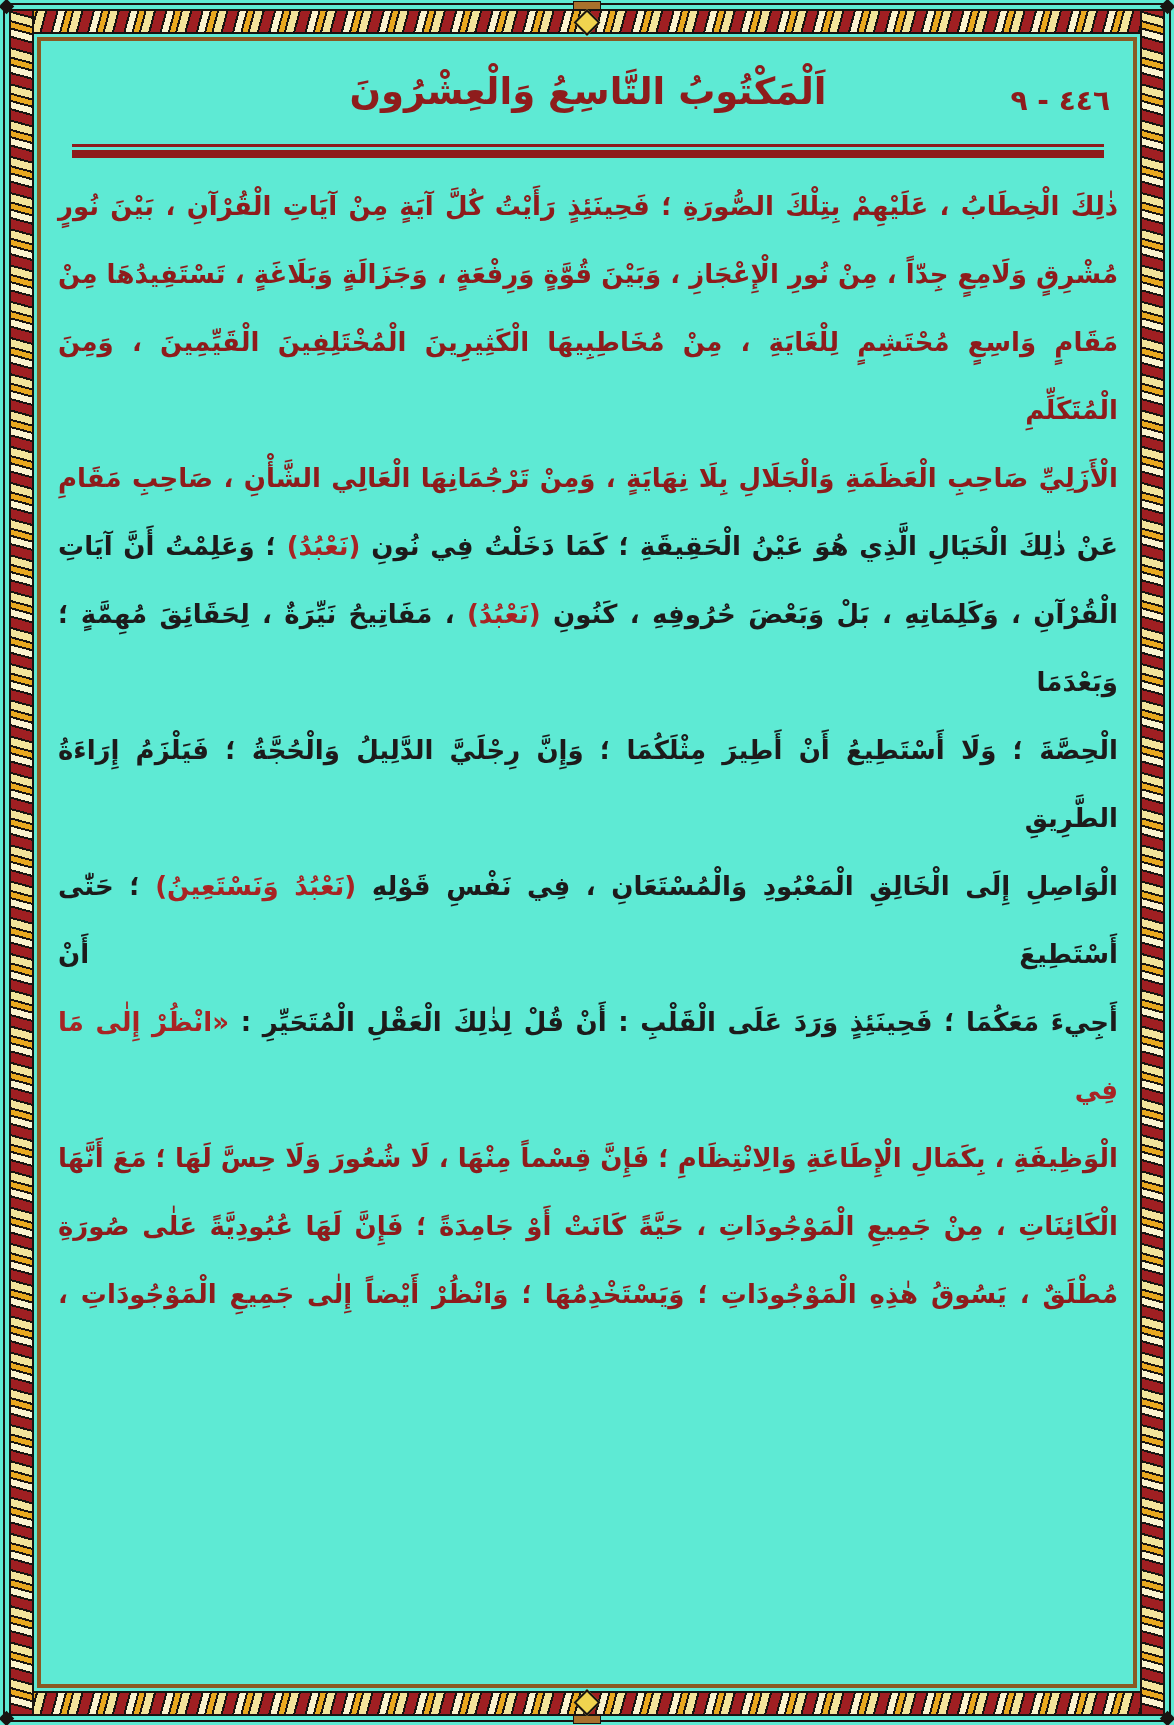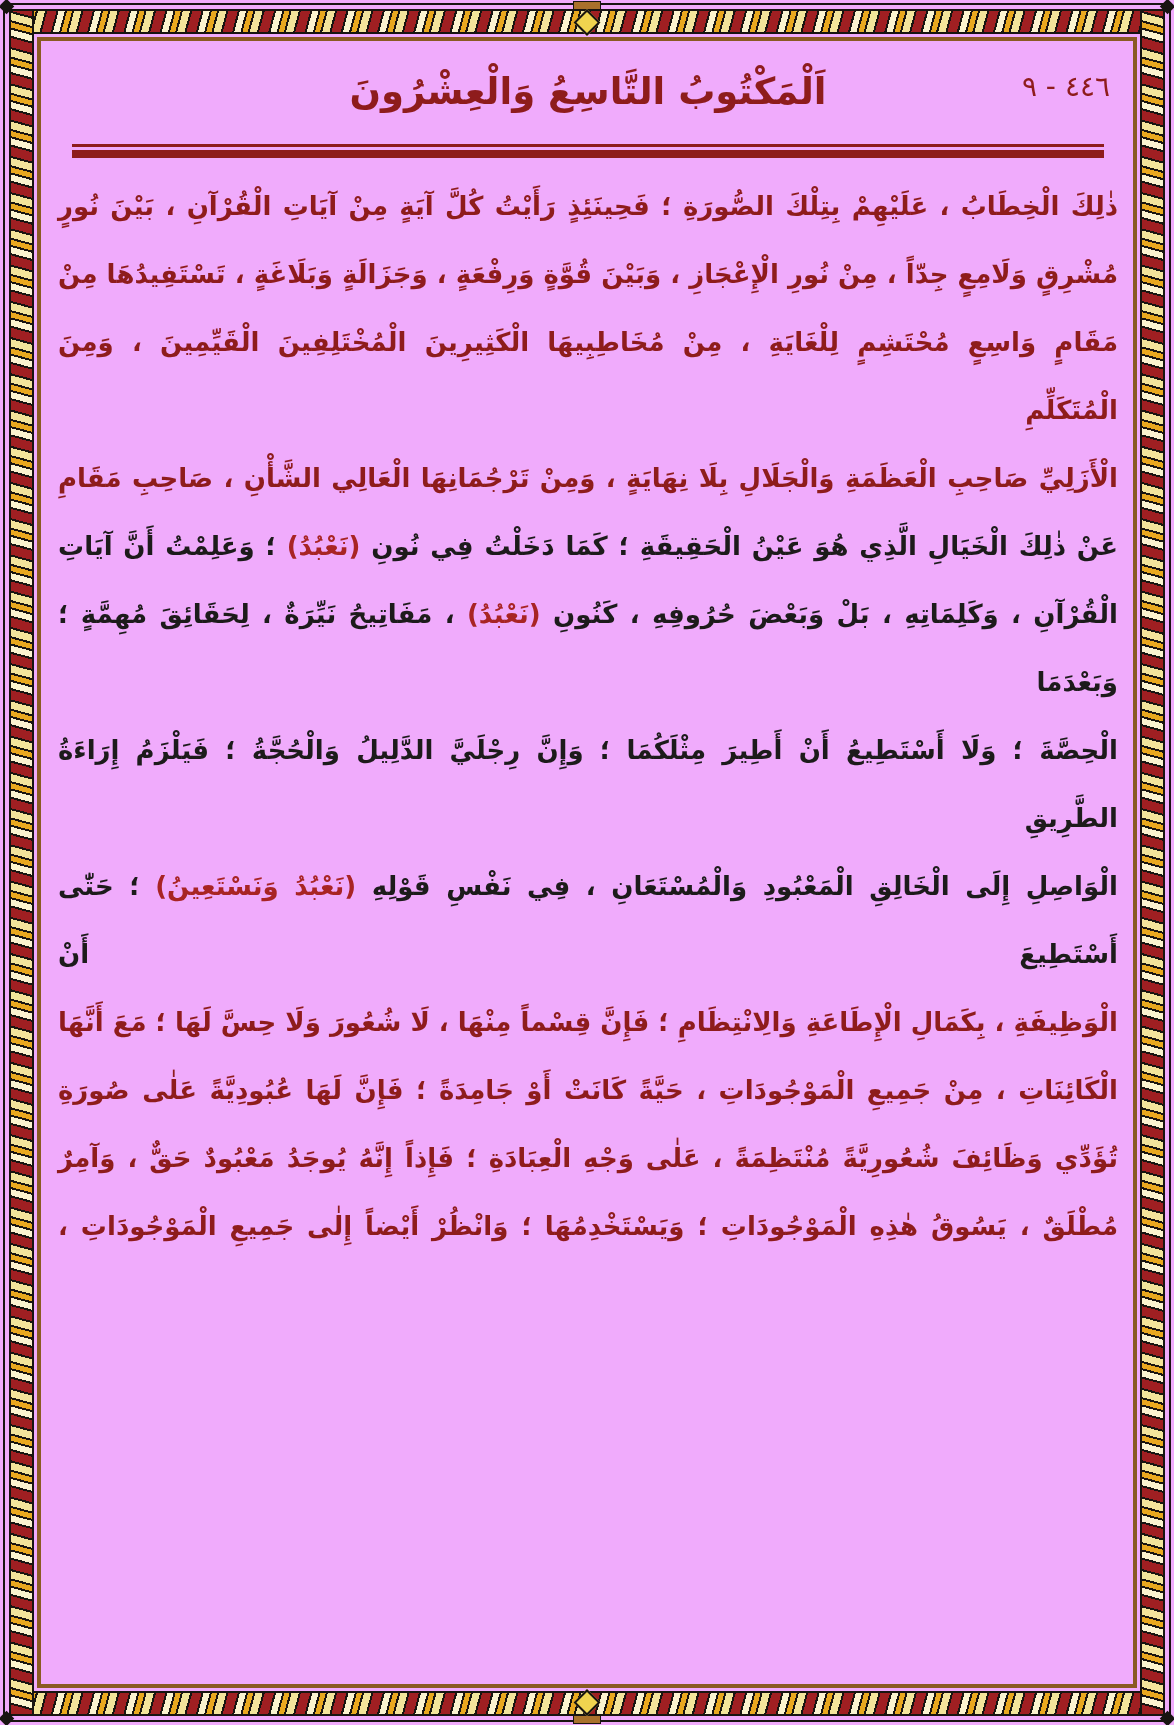--- a/index.html
+++ b/index.html
@@ -1,20 +1,20 @@
 <!DOCTYPE html>
 <html lang="ar"><head>
 <meta charset="utf-8">
 <style>
   html,body{margin:0;padding:0;}
   body{
     width:1174px;height:1725px;overflow:hidden;background:#ffffff;
     font-family:"DejaVu Sans",sans-serif;
   }
-  .page{position:relative;width:1174px;height:1725px;background:#f0abfc;}
+  .page{position:relative;width:1174px;height:1725px;background:#5eead4;}
 
   
   .outer-line{position:absolute;inset:3px;border:2px solid #181411;pointer-events:none;}
   .band{position:absolute;border:2px solid #181411;box-sizing:border-box;}
   .band-h{
     left:9px;right:9px;height:25px;
     background:repeating-linear-gradient(105deg,
       #a01f22 0 9px,#181411 9px 11px,
       #fbf3cf 11px 17px,#181411 17px 19px,
       #e9a81f 19px 24px,#181411 24px 26px,
@@ -49,22 +49,22 @@
   .content{
     position:absolute;left:56px;right:54px;top:44px;bottom:44px;
     direction:rtl;color:#8e1c1c;
   }
   .header{position:relative;height:100px;}
   .page-title{
     position:absolute;left:50%;transform:translateX(-50%);top:26px;
     font-size:37px;font-weight:bold;color:#8e1c1c;white-space:nowrap;
   }
   .page-number{
-    position:absolute;right:10px;top:26px;
-    font-size:28px;font-weight:normal;color:#8e1c1c;white-space:nowrap;
+    position:absolute;right:10px;top:40px;
+    font-size:28px;font-weight:bold;color:#8e1c1c;white-space:nowrap;
   }
   .rule{margin:0 16px;}
   .rule .thin{height:3px;background:#8e1c1c;}
   .rule .gap{height:3px;}
   .rule .thick{height:8px;background:#8e1c1c;}
 
   .body-text{margin:14px 2px 0;}
   .line{
     font-size:26px;font-weight:bold;line-height:68px;
     text-align:justify;text-align-last:justify;
@@ -109,21 +109,21 @@
 
     <div class="body-text">
       <div class="line"><span class="seg-m">ذٰلِكَ الْخِطَابُ ، عَلَيْهِمْ بِتِلْكَ الصُّورَةِ ؛ فَحِينَئِذٍ رَأَيْتُ كُلَّ آيَةٍ مِنْ آيَاتِ الْقُرْآنِ ، بَيْنَ نُورٍ</span></div>
       <div class="line"><span class="seg-m">مُشْرِقٍ وَلَامِعٍ جِدّاً ، مِنْ نُورِ الْإِعْجَازِ ، وَبَيْنَ قُوَّةٍ وَرِفْعَةٍ ، وَجَزَالَةٍ وَبَلَاغَةٍ ، تَسْتَفِيدُهَا مِنْ</span></div>
       <div class="line"><span class="seg-m">مَقَامٍ وَاسِعٍ مُحْتَشِمٍ لِلْغَايَةِ ، مِنْ مُخَاطِبِيهَا الْكَثِيرِينَ الْمُخْتَلِفِينَ الْقَيِّمِينَ ، وَمِنَ الْمُتَكَلِّمِ</span></div>
       <div class="line"><span class="seg-m">الْأَزَلِيِّ صَاحِبِ الْعَظَمَةِ وَالْجَلَالِ بِلَا نِهَايَةٍ ، وَمِنْ تَرْجُمَانِهَا الْعَالِي الشَّأْنِ ، صَاحِبِ مَقَامِ</span></div>
       <div class="line"><span class="seg-k">عَنْ ذٰلِكَ الْخَيَالِ الَّذِي هُوَ عَيْنُ الْحَقِيقَةِ ؛ كَمَا دَخَلْتُ فِي نُونِ </span><span class="seg-r">(نَعْبُدُ)</span><span class="seg-k"> ؛ وَعَلِمْتُ أَنَّ آيَاتِ</span></div>
       <div class="line"><span class="seg-k">الْقُرْآنِ ، وَكَلِمَاتِهِ ، بَلْ وَبَعْضَ حُرُوفِهِ ، كَنُونِ </span><span class="seg-r">(نَعْبُدُ)</span><span class="seg-k"> ، مَفَاتِيحُ نَيِّرَةٌ ، لِحَقَائِقَ مُهِمَّةٍ ؛ وَبَعْدَمَا</span></div>
       <div class="line"><span class="seg-k">الْحِصَّةَ ؛ وَلَا أَسْتَطِيعُ أَنْ أَطِيرَ مِثْلَكُمَا ؛ وَإِنَّ رِجْلَيَّ الدَّلِيلُ وَالْحُجَّةُ ؛ فَيَلْزَمُ إِرَاءَةُ الطَّرِيقِ</span></div>
       <div class="line"><span class="seg-k">الْوَاصِلِ إِلَى الْخَالِقِ الْمَعْبُودِ وَالْمُسْتَعَانِ ، فِي نَفْسِ قَوْلِهِ </span><span class="seg-r">(نَعْبُدُ وَنَسْتَعِينُ)</span><span class="seg-k"> ؛ حَتّٰى أَسْتَطِيعَ أَنْ</span></div>
+      <div class="line"><span class="seg-k">أَجِيءَ مَعَكُمَا ؛ فَحِينَئِذٍ وَرَدَ عَلَى الْقَلْبِ : أَنْ قُلْ لِذٰلِكَ الْعَقْلِ الْمُتَحَيِّرِ : </span><span class="seg-r">«انْظُرْ إِلٰى مَا فِي</span></div>
       <div class="line"><span class="seg-m">الْوَظِيفَةِ ، بِكَمَالِ الْإِطَاعَةِ وَالِانْتِظَامِ ؛ فَإِنَّ قِسْماً مِنْهَا ، لَا شُعُورَ وَلَا حِسَّ لَهَا ؛ مَعَ أَنَّهَا</span></div>
       <div class="line"><span class="seg-m">الْكَائِنَاتِ ، مِنْ جَمِيعِ الْمَوْجُودَاتِ ، حَيَّةً كَانَتْ أَوْ جَامِدَةً ؛ فَإِنَّ لَهَا عُبُودِيَّةً عَلٰى صُورَةِ</span></div>
-      <div class="line"><span class="seg-m">تُؤَدِّي وَظَائِفَ شُعُورِيَّةً مُنْتَظِمَةً ، عَلٰى وَجْهِ الْعِبَادَةِ ؛ فَإِذاً إِنَّهُ يُوجَدُ مَعْبُودٌ حَقٌّ ، وَآمِرٌ</span></div>
       <div class="line"><span class="seg-m">مُطْلَقٌ ، يَسُوقُ هٰذِهِ الْمَوْجُودَاتِ ؛ وَيَسْتَخْدِمُهَا ؛ وَانْظُرْ أَيْضاً إِلٰى جَمِيعِ الْمَوْجُودَاتِ ،</span></div>
 
     </div>
 
   </div>
 </div>
 
 </body></html>

